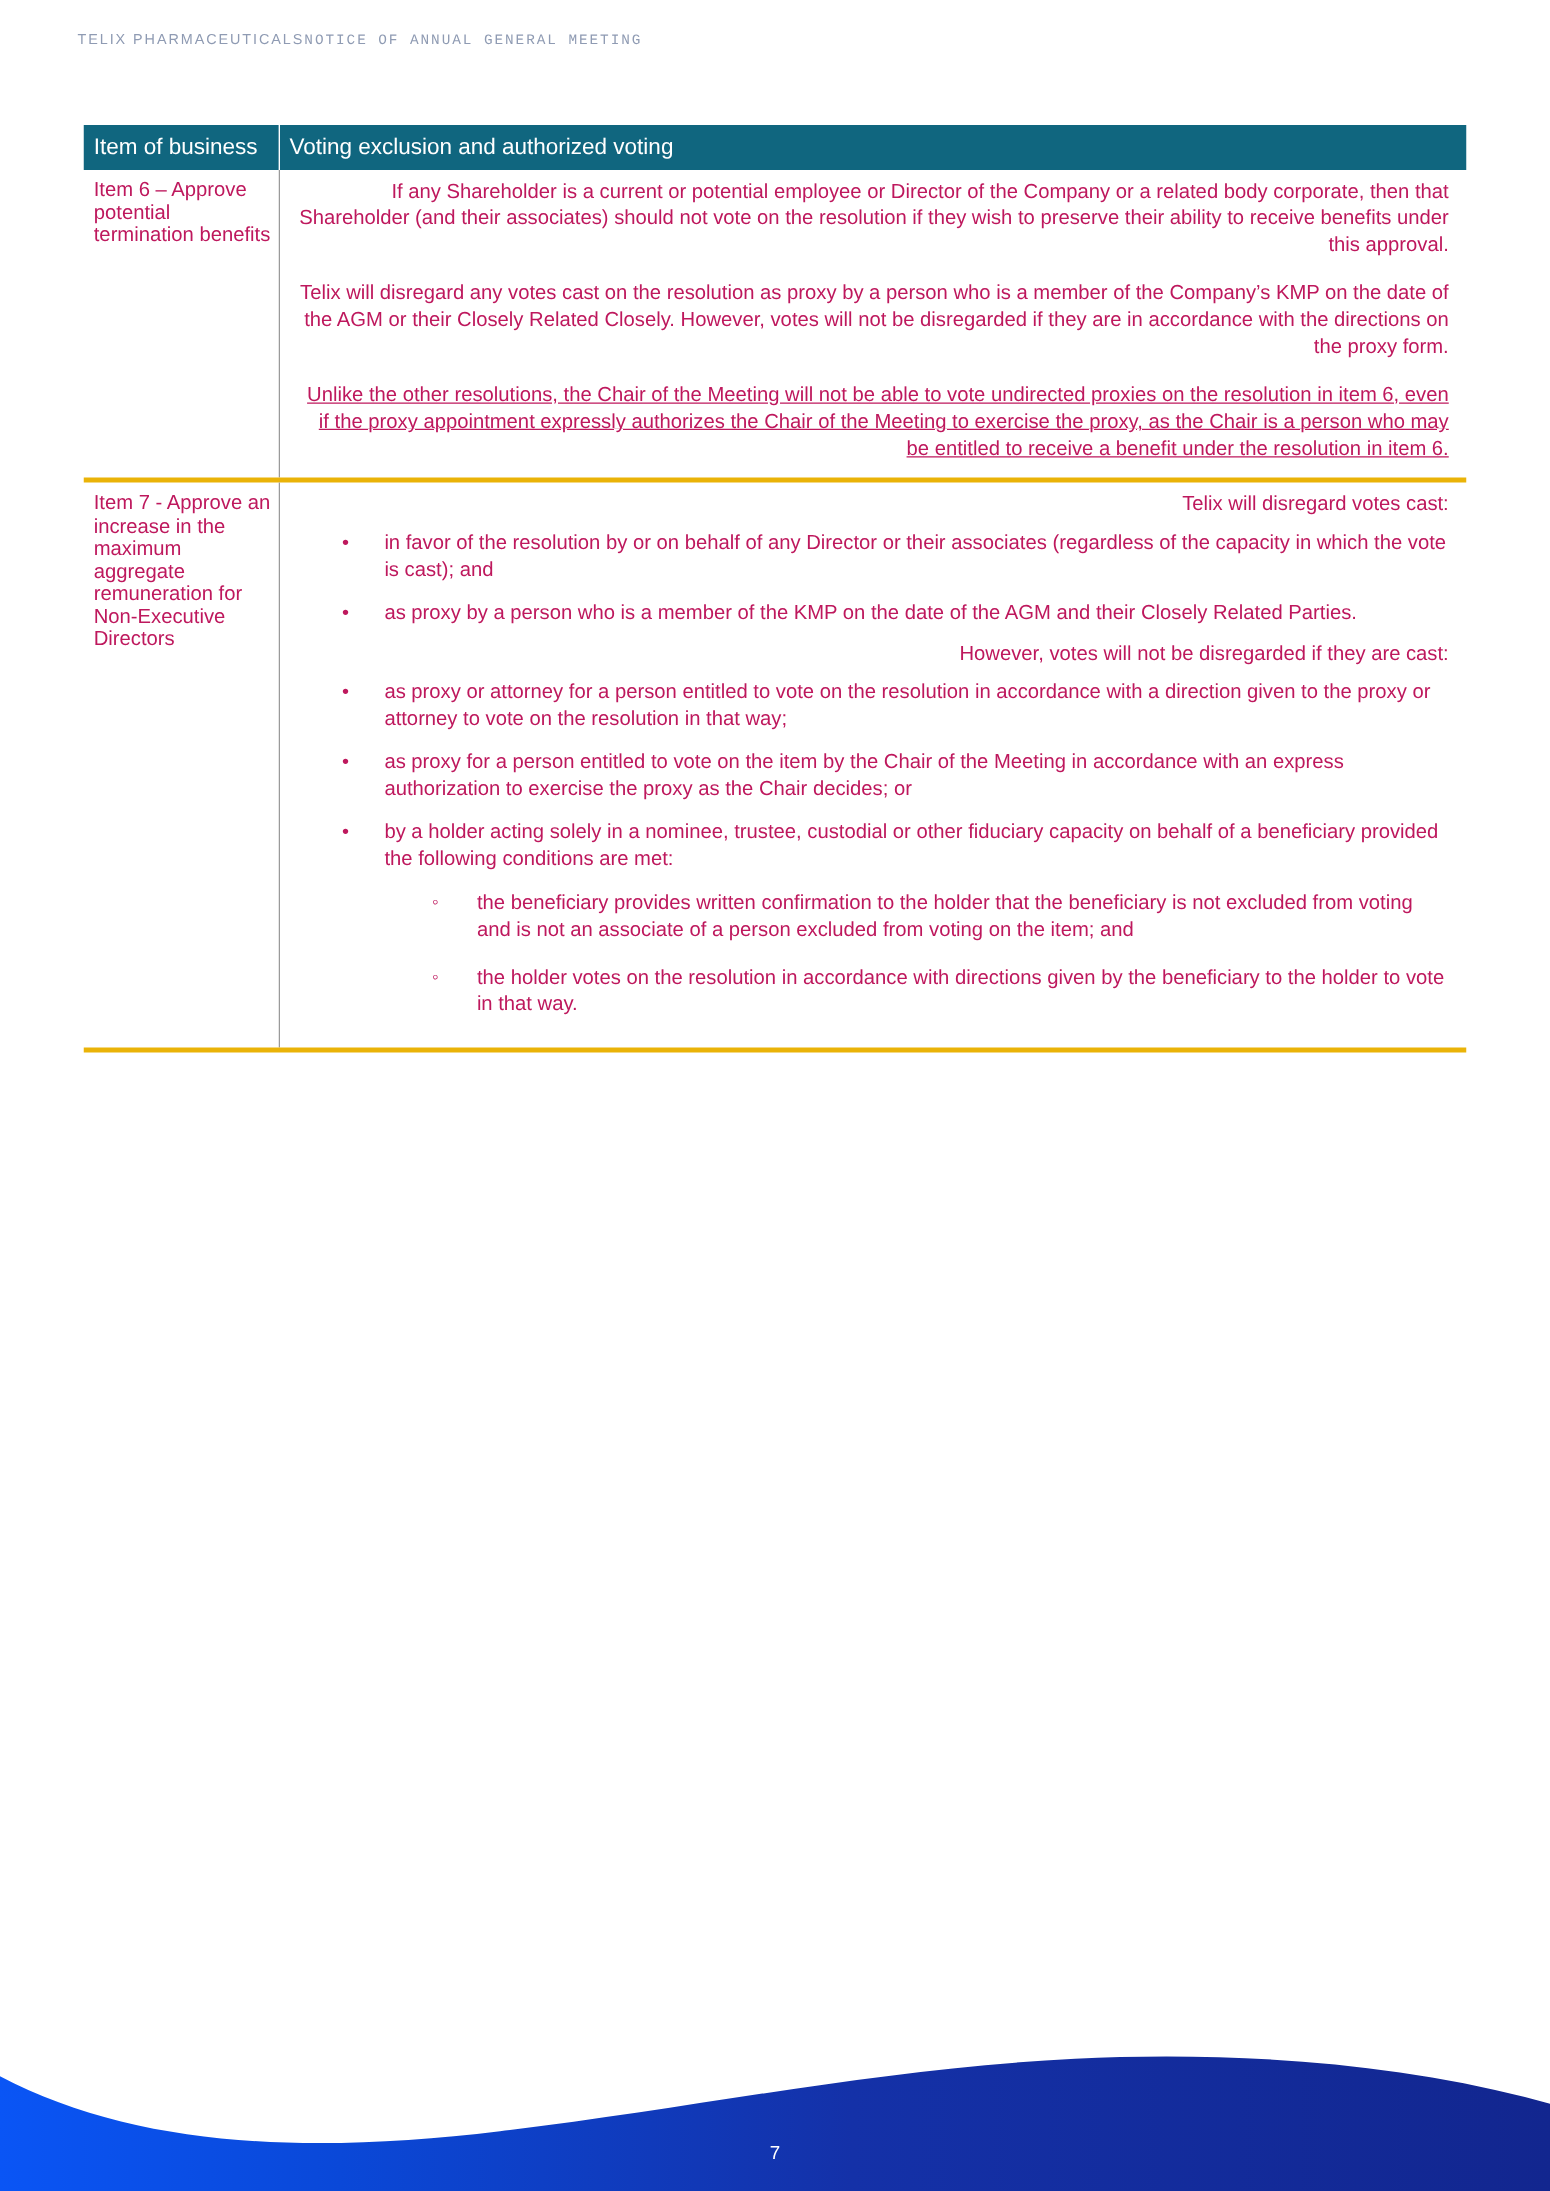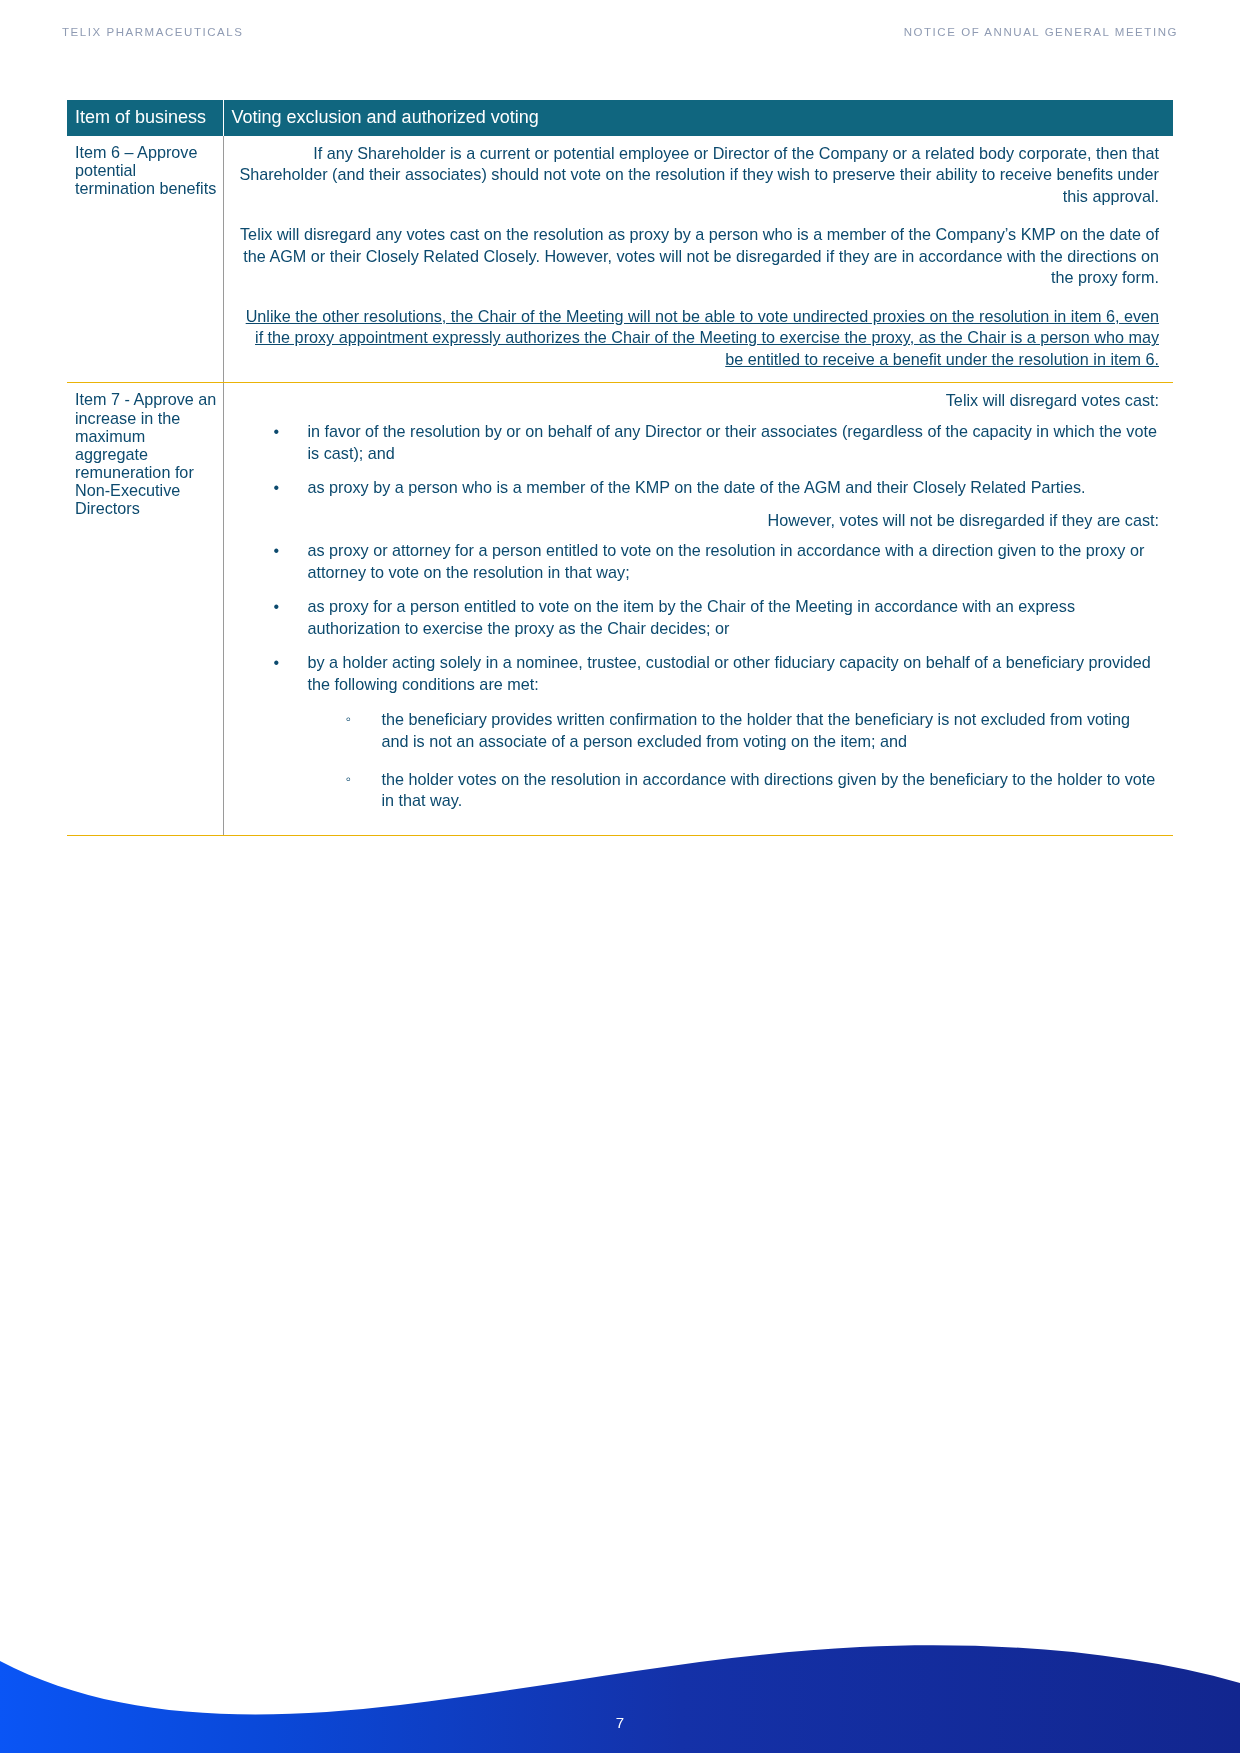--- a/index.html
+++ b/index.html
@@ -16,31 +16,30 @@
   }
 
   
   .page-header {
     position: absolute;
     top: 23px;
     left: 62px;
     right: 62px;
     height: 18px;
     display: flex;
-    justify-content: space-between;
     align-items: center;
   }
   .header-text {
     font-size: 11.5px;
     letter-spacing: 1.55px;
     color: #8f9bb3;
     white-space: nowrap;
     font-weight: 400;
   }
-  .header-right { color: #8f9bb3; }
+  .header-right { color: #8f9bb3; font-family: Liberation Mono, monospace; }
 
   
   .doc-table {
     position: absolute;
     top: 100px;
     left: 67px;
     width: 1106px;
     border-collapse: collapse;
     table-layout: fixed;
   }
@@ -57,24 +56,24 @@
     vertical-align: middle;
     line-height: 1.25;
   }
   .doc-table thead th.th-left {
     border-right: 1px solid #ffffff;
   }
 
   .doc-table tbody td {
     vertical-align: top;
     font-size: 16.2px;
-    color: #0c4a6e;
+    color: #be185d;
     line-height: 1.33;
     padding: 7px 9px 12px 8px;
-    border-bottom: 1px solid #eab308;
+    border-bottom: 4px solid #eab308;
   }
   .doc-table tbody td.col-item {
     border-right: 1px solid #9a9a9a;
     line-height: 1.12;
     padding-right: 6px;
   }
   .doc-table tbody td.col-body {
     padding-left: 10px;
     padding-right: 14px;
   }

